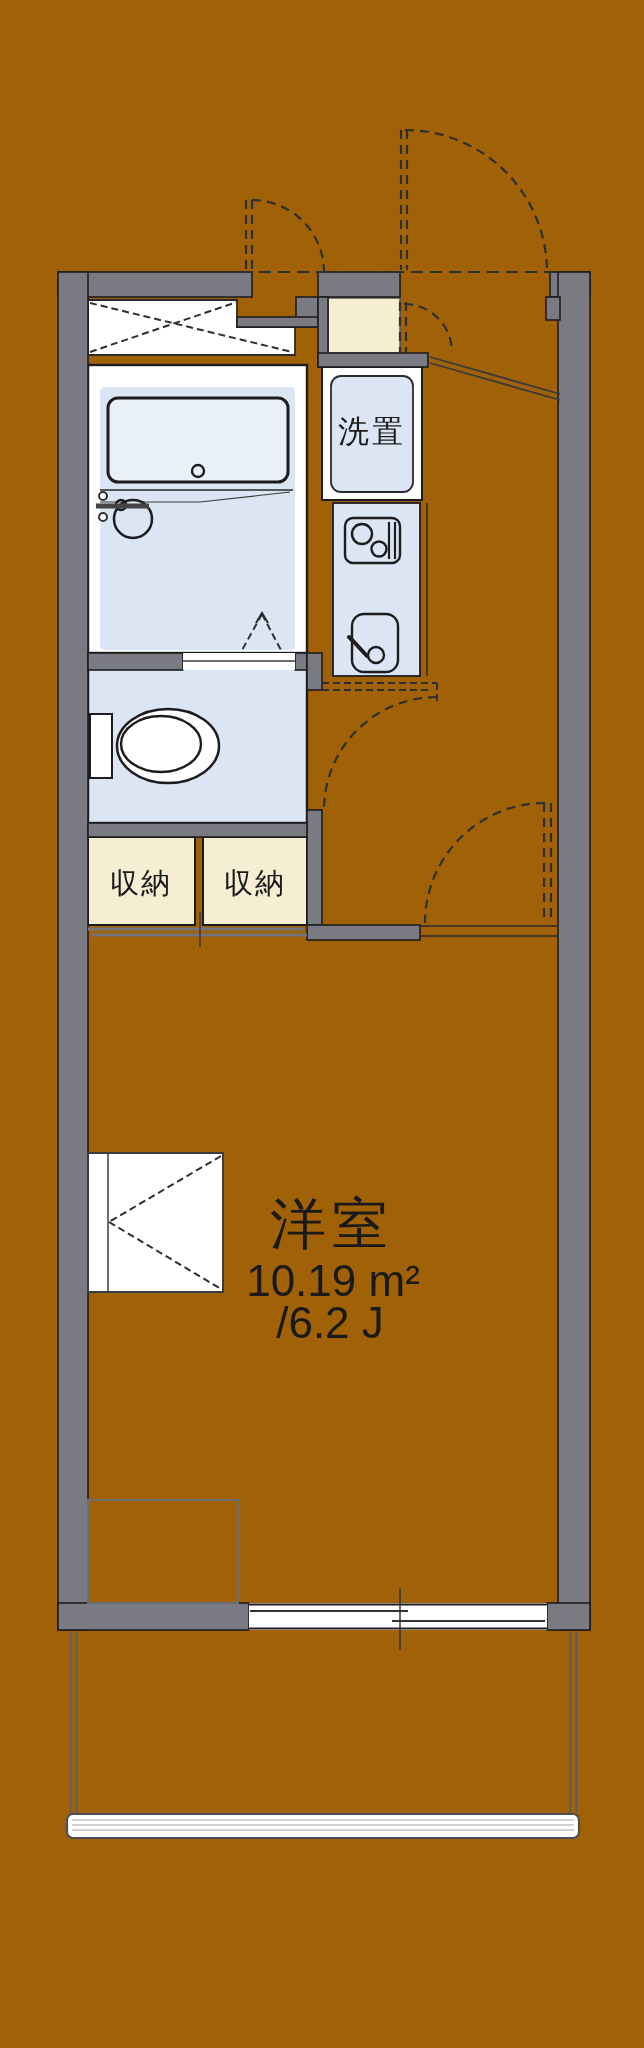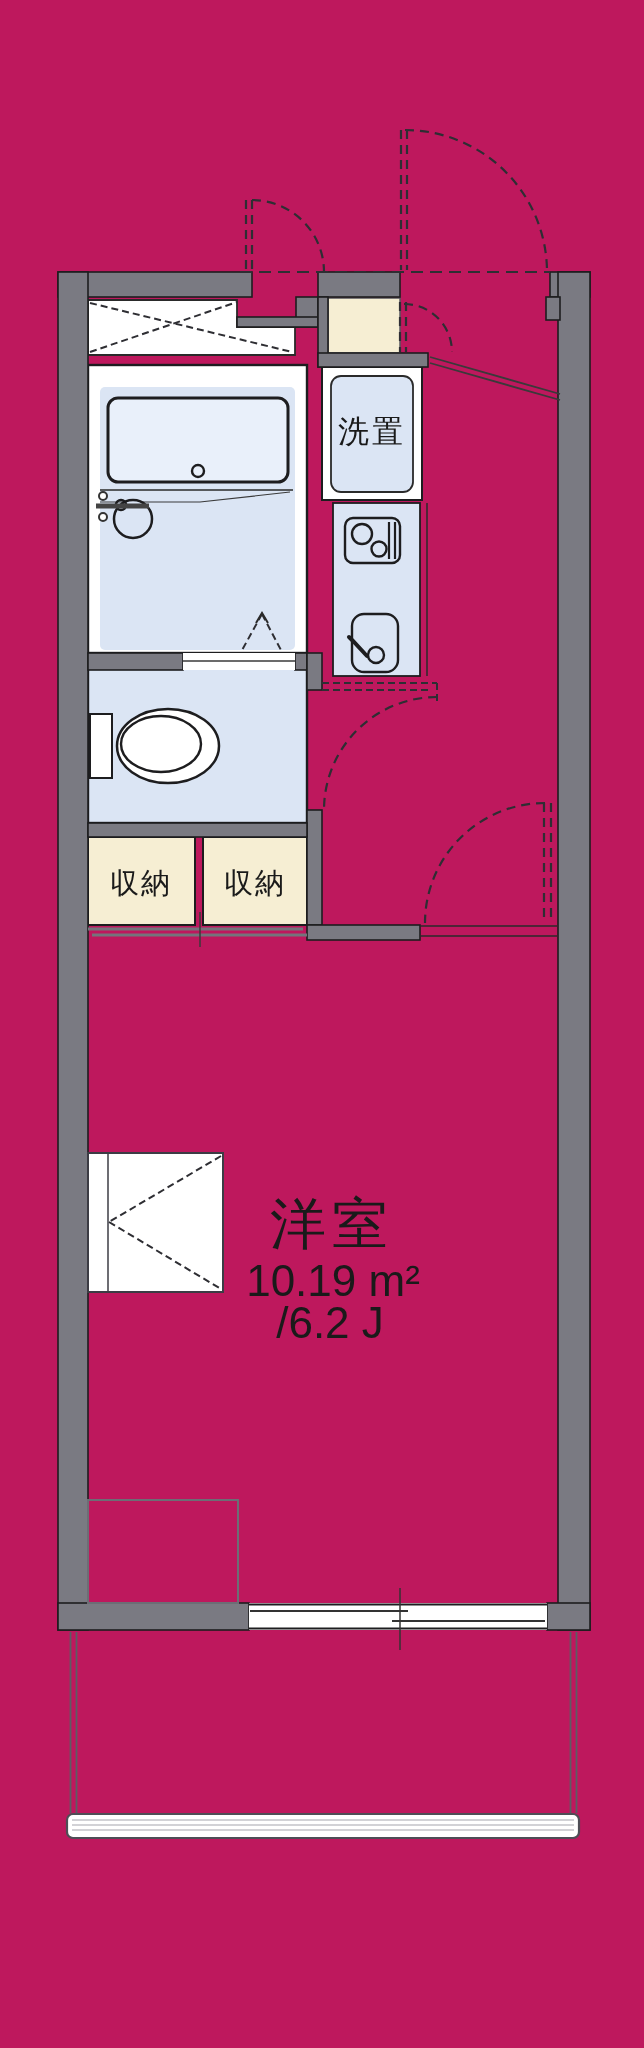--- a/index.html
+++ b/index.html
@@ -1,16 +1,16 @@
 <!DOCTYPE html>
 <html style="--wall: #7a7a82; --room-blue: #dbe5f4; --tub-blue: #e9f0fa; --cream: #f6eed3; --line-dark: #1d1d1f; --line-gray: #70707a;"><head>
 <meta charset="utf-8">
 <style>
   html,body{margin:0;padding:0;background:#ffffff;}
-  .stage{position:relative;width:644px;height:2048px;background:#be185d;overflow:hidden;
+  .stage{position:relative;width:644px;height:2048px;background:#a16207;overflow:hidden;
          font-family:"Liberation Sans","DejaVu Sans",sans-serif;}
   svg{position:absolute;left:0;top:0;}
   .wall{fill:var(--wall);stroke:var(--line-dark);stroke-width:1.6;}
   .roombox{fill:#ffffff;stroke:var(--line-dark);stroke-width:2.4;}
   .bluefill{fill:var(--room-blue);}
   .creambox{fill:var(--cream);stroke:var(--line-dark);stroke-width:2;}
   .fixture{fill:none;stroke:var(--line-dark);stroke-width:2.4;}
   .dash{fill:none;stroke:#2e2e33;stroke-width:2.2;stroke-dasharray:9 6;}
   .dash-s{fill:none;stroke:#2e2e33;stroke-width:2;stroke-dasharray:7 4;}
   text{fill:#1a1a1a;}

